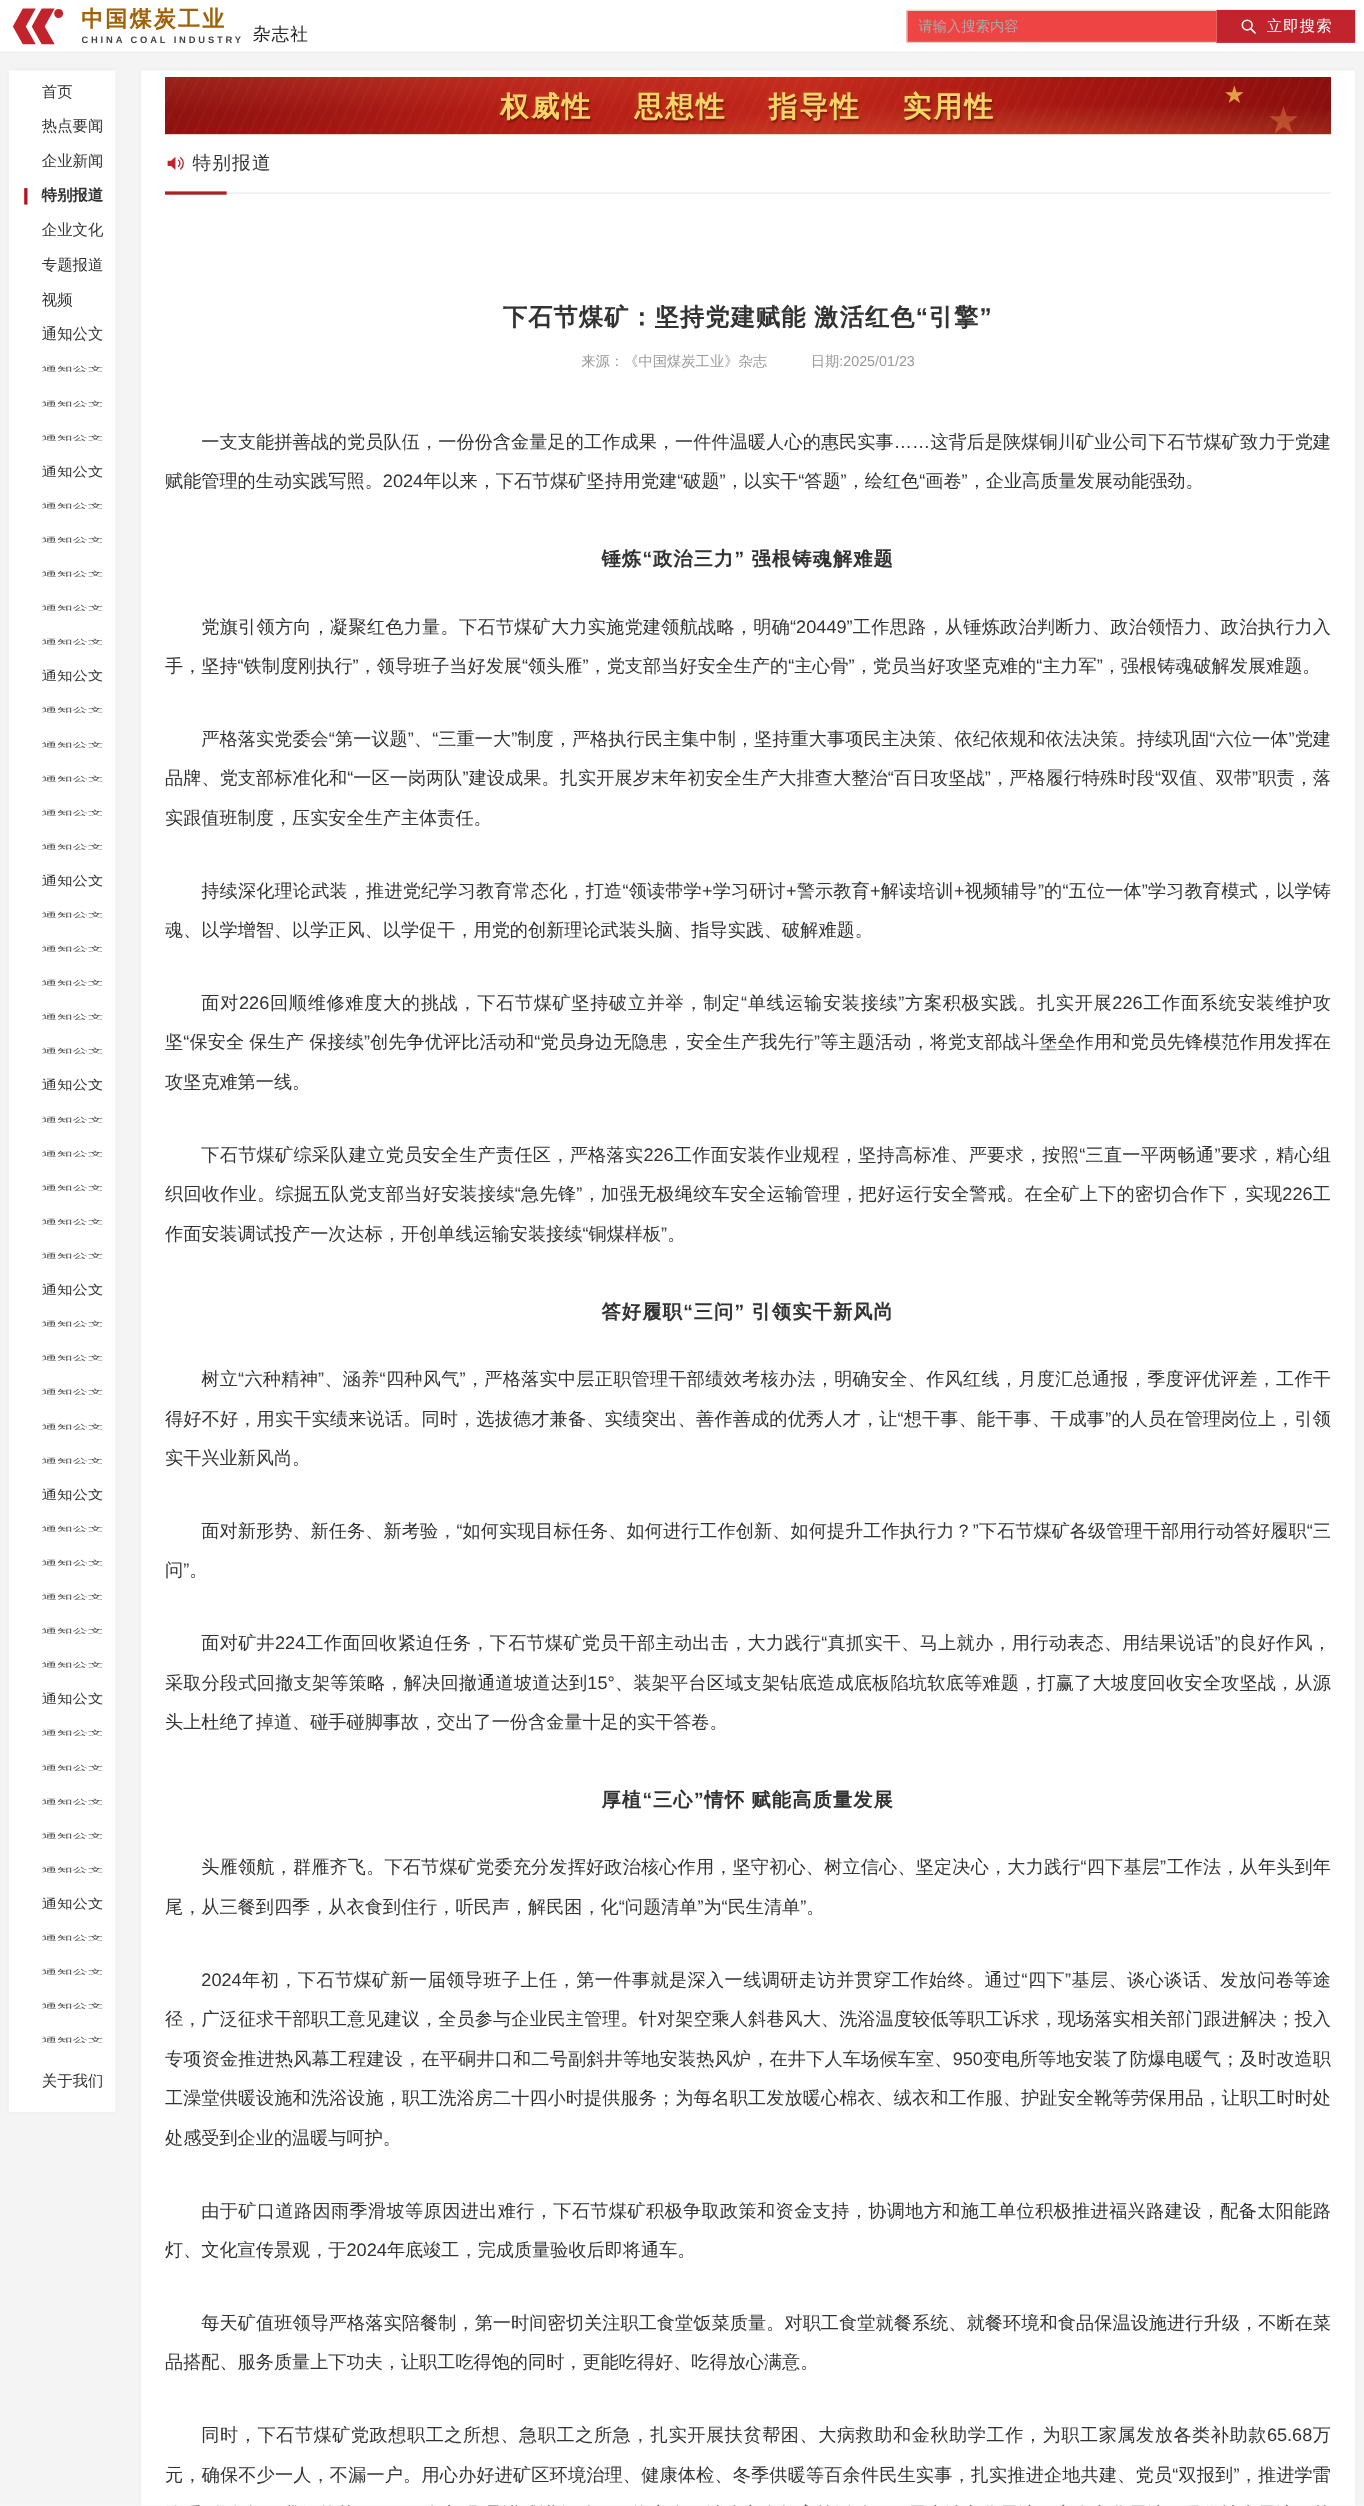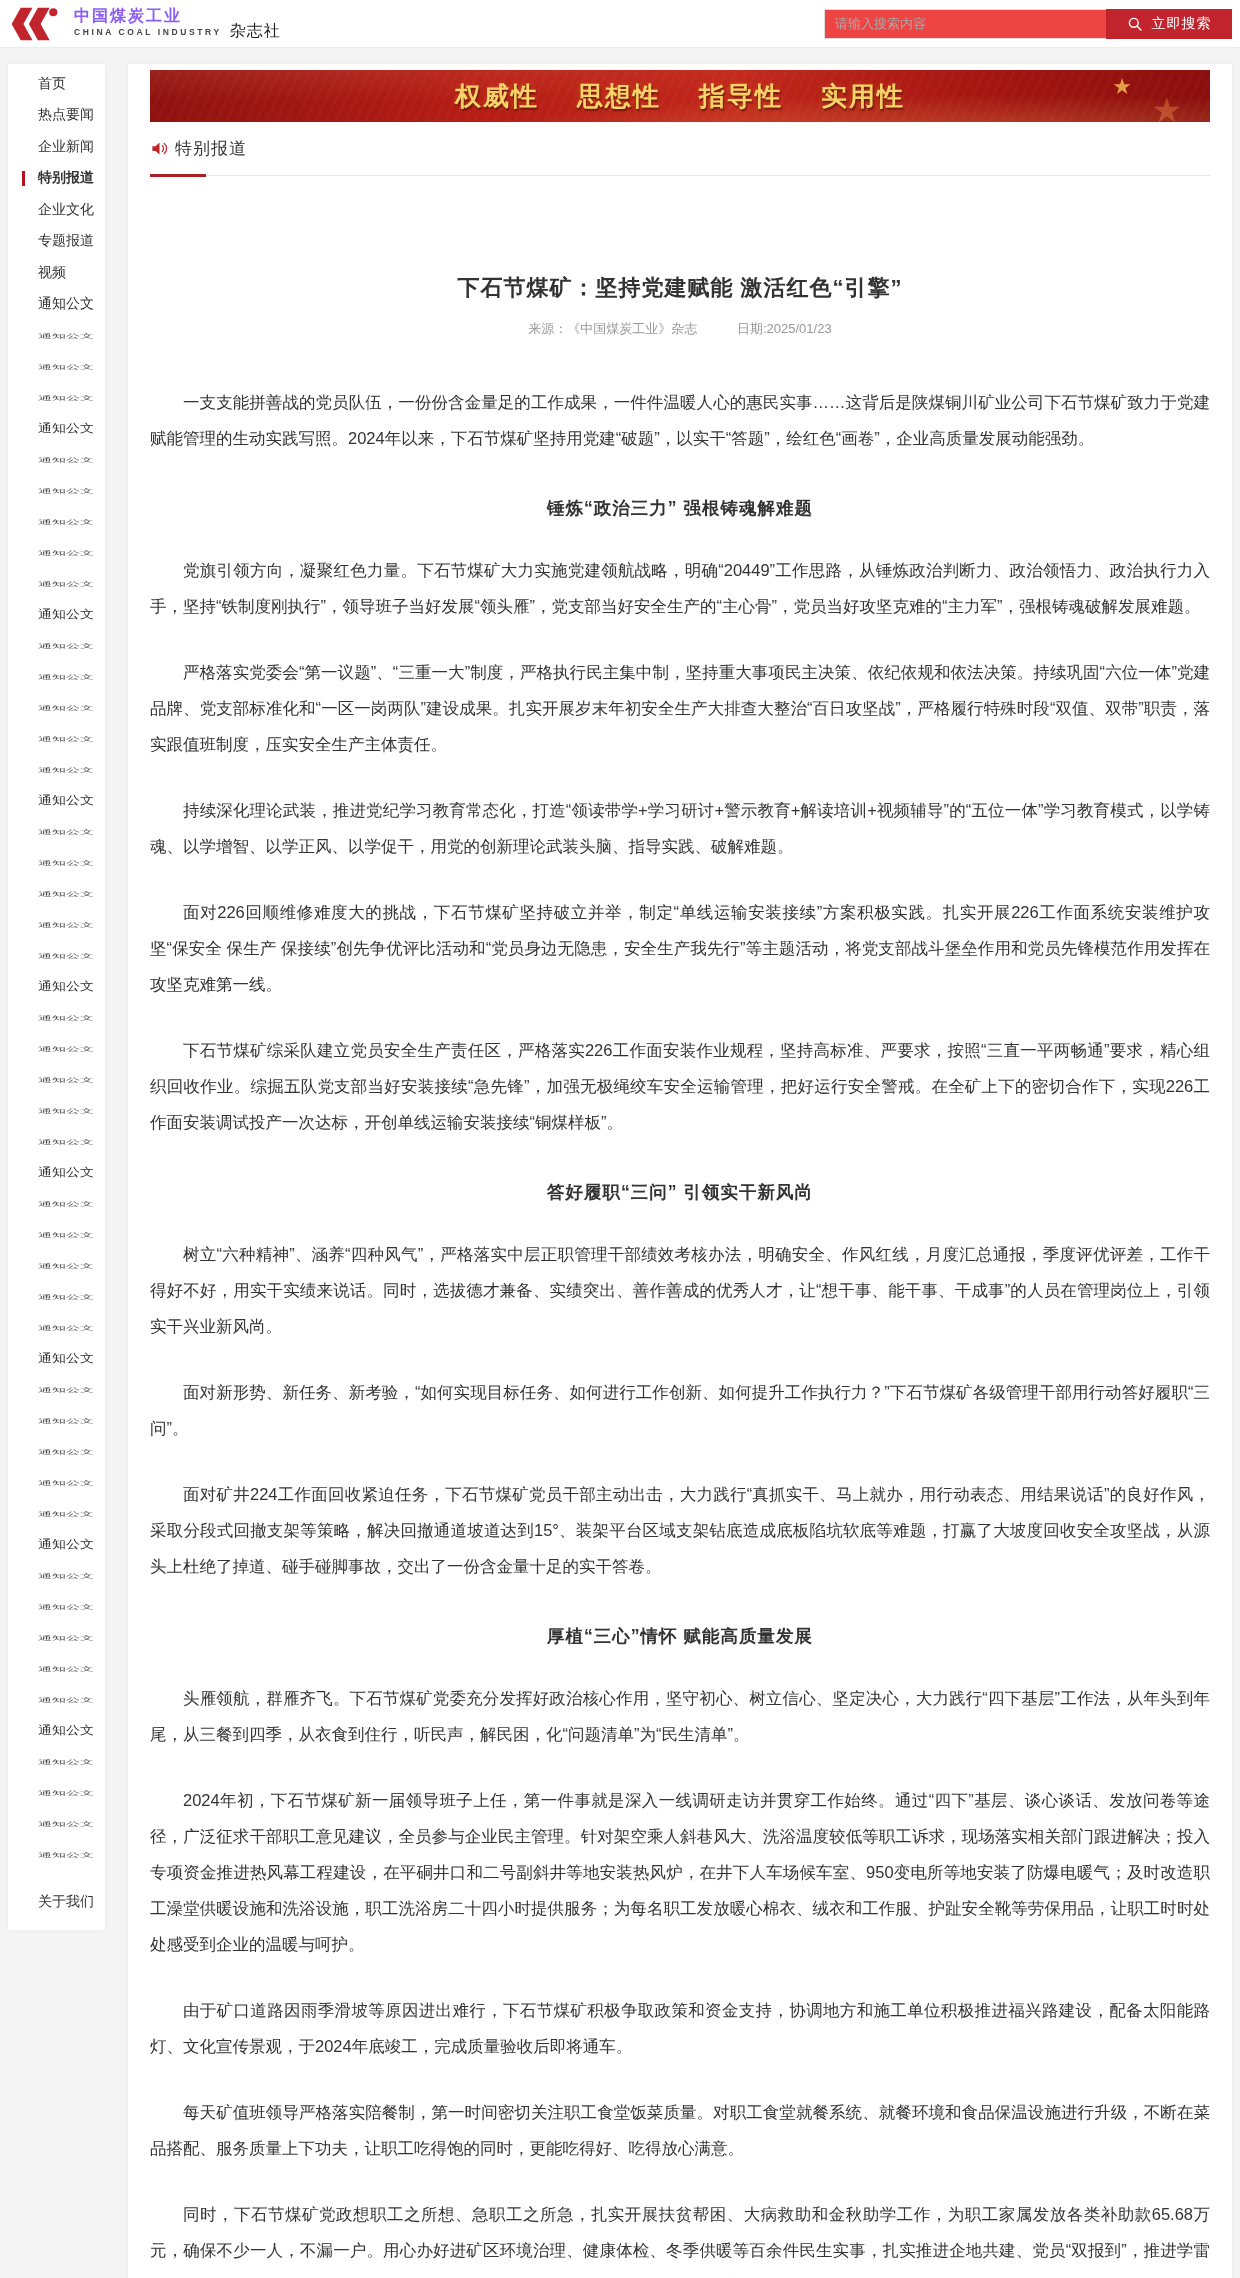--- a/index.html
+++ b/index.html
@@ -12,21 +12,21 @@
 
   
   .hdr {
     position:absolute; top:0; left:0; width:1240px; height:48px;
     background:#fff; border-bottom:1px solid #ececec;
     display:flex; align-items:center; padding:0 8px;
   }
   .logo { display:flex; align-items:flex-start; gap:8px; }
   .logo-mark { width:58px; height:38px; }
   .logo-text { display:flex; flex-direction:column; line-height:1; margin-top:3px; }
-  .logo-cn { font-size:16px; font-weight:bold; color:#8b5cf6; letter-spacing:2px; }
+  .logo-cn { font-size:20px; font-weight:bold; color:#a16207; letter-spacing:2px; }
   .logo-en { font-size:8.5px; color:#444; letter-spacing:2.6px; font-weight:bold; margin-top:4px; }
   .logo-suffix { font-size:16px; color:#1c1c1c; margin-top:16px; letter-spacing:1px; }
   .search { margin-left:auto; display:flex; align-items:stretch; height:30px; }
   .search input {
     width:282px; border:1px solid #ddd; border-right:none; background:#ef4444;
     font-size:13px; padding:0 10px; color:#333; outline:none;
     font-family:"Liberation Sans","DejaVu Sans",sans-serif;
   }
   .search input::placeholder { color:#a9a9a9; }
   .search button {
@@ -46,21 +46,21 @@
     padding-left:30px; font-size:14px; color:#333; cursor:pointer; white-space:nowrap;
   }
   .side-item.active { font-weight:bold; }
   .abar { position:absolute; left:14px; top:8px; width:3px; height:15px; background:#b5131f; }
   .squish {
     height:31px; display:flex; align-items:center; padding-left:30px;
     font-size:14px; color:#4c4c4c; cursor:pointer; white-space:nowrap; overflow:visible;
   }
   .squish span { display:inline-block; transform:scaleY(.42); transform-origin:center; }
   .squish.strong span { transform:scaleY(.82); color:#333; }
-  .side-about { margin-top:16px; }
+  .side-about { margin-top:6px; }
 
   
   .main {
     position:absolute; left:128px; top:64px; width:1104px; height:2214px;
     background:#fff; box-shadow:0 0 5px rgba(0,0,0,.05);
     padding:6px 22px 40px;
   }
   .banner {
     position:relative; height:52px; overflow:hidden;
     background:

